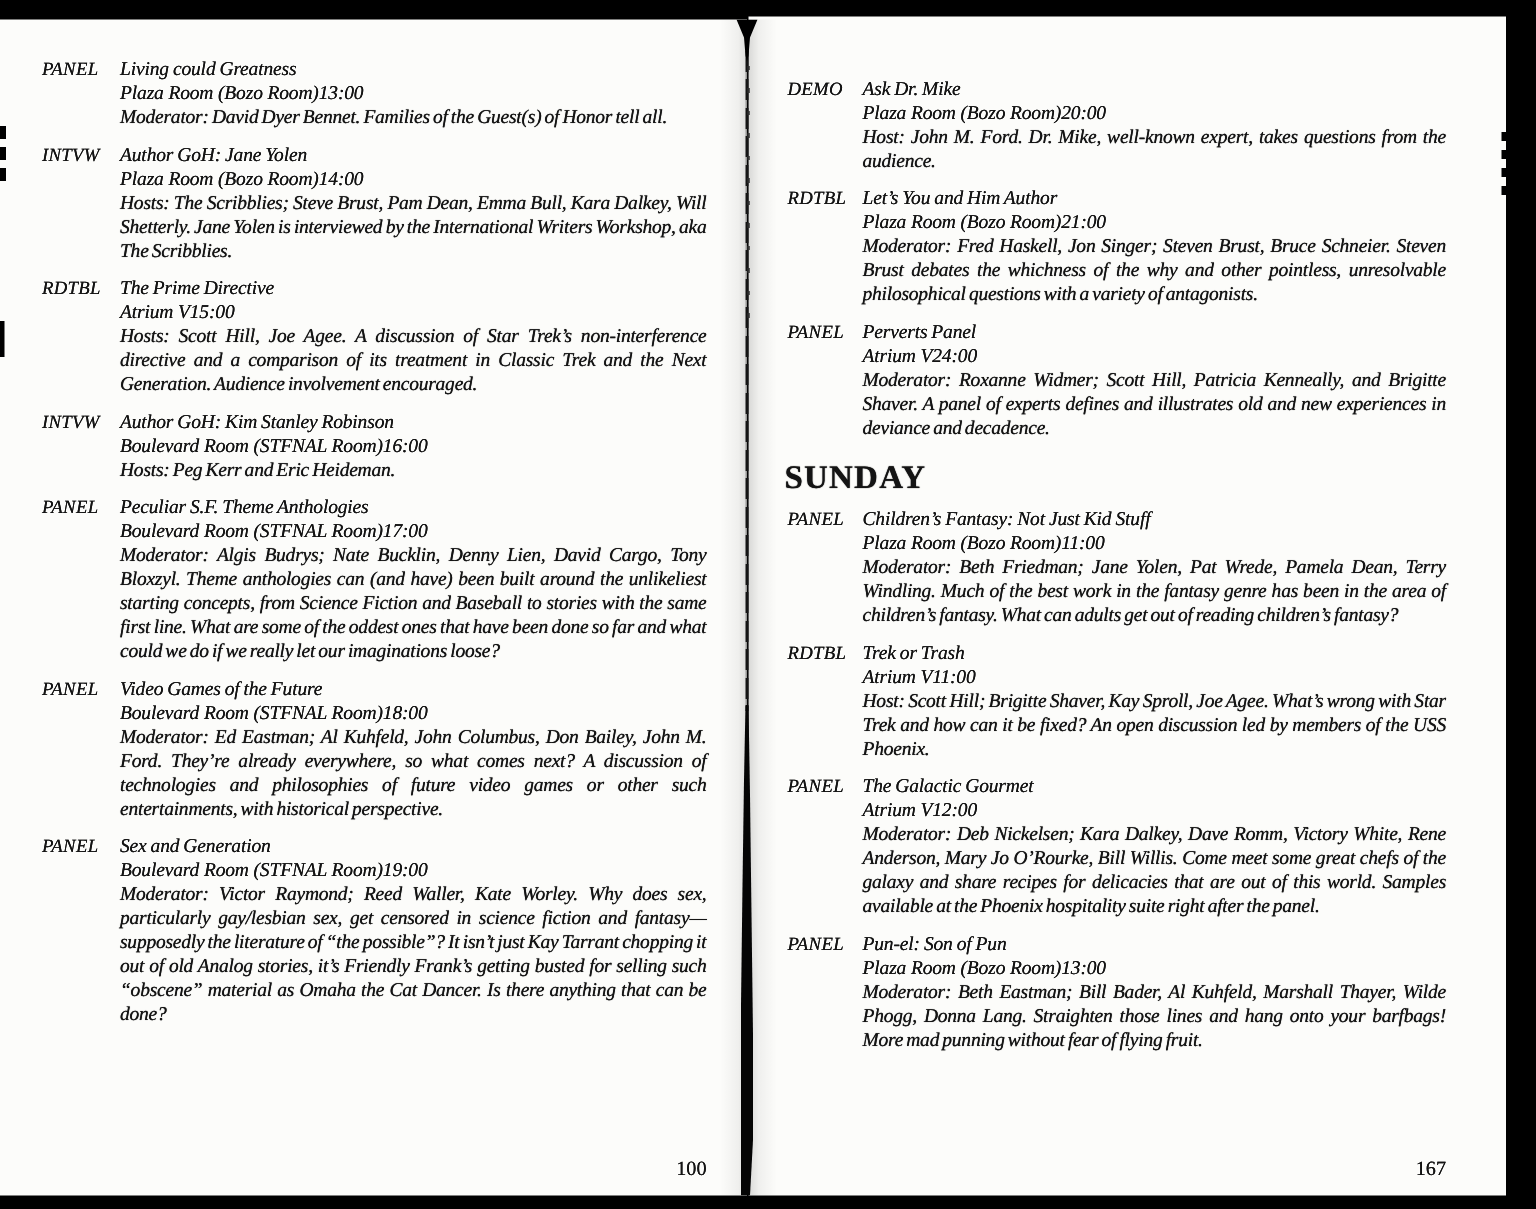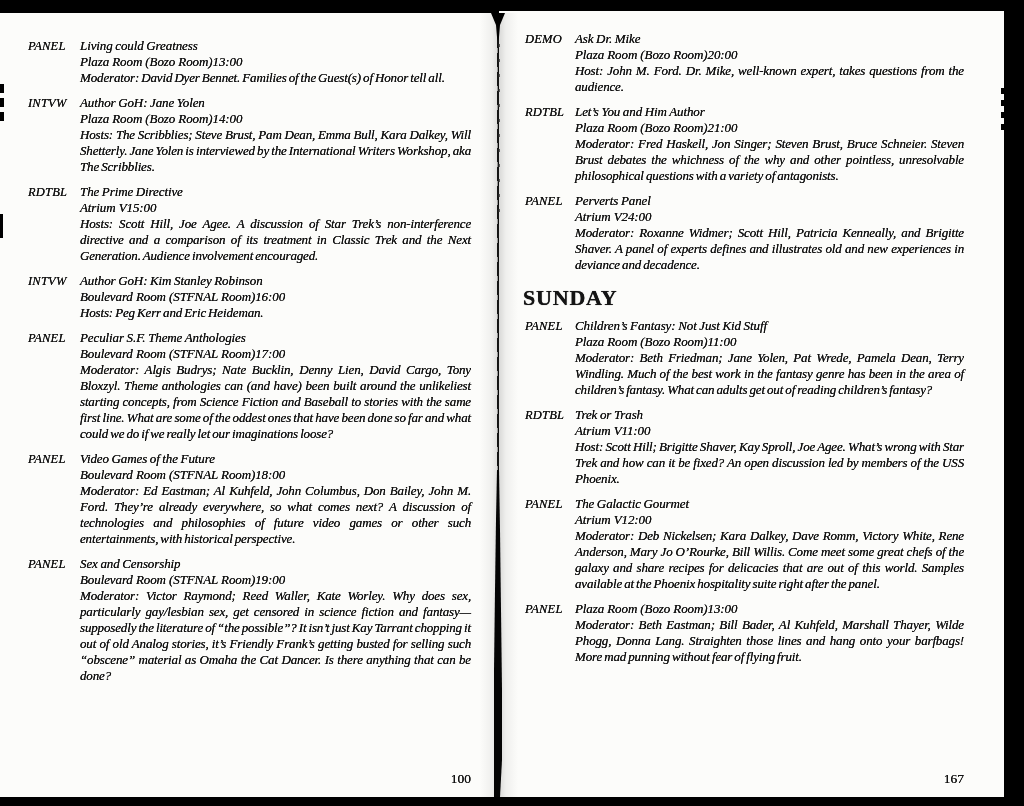--- a/index.html
+++ b/index.html
@@ -13,21 +13,21 @@
     color:#141414;
   }
   .page{
     position:absolute;
     background:#fcfcfa;
     box-sizing:border-box;
     display:flex;
     flex-direction:column;
   }
   .page-left{left:0;top:13px;width:498px;height:784px;padding:25px 27px 8px 28px;}
-  .page-right{left:499px;top:11px;width:505px;height:786px;padding:20px 40px 8px 26px;}
+  .page-right{left:499px;top:11px;width:505px;height:786px;padding:40px 40px 8px 26px;}
 
   .entry{
     display:grid;
     grid-template-columns:52px 1fr;
     margin:0 0 9px 0;
     font-size:13px;
     line-height:16px;
     font-style:italic;
   }
   .page-right .entry{grid-template-columns:50px 1fr;}
@@ -169,21 +169,21 @@
         <span>Boulevard Room (STFNAL Room)</span>
         <span>18:00</span>
       </div>
       <div class="desc">Moderator: Ed Eastman; Al Kuhfeld, John Columbus, Don Bailey, John M. Ford. They’re already everywhere, so what comes next? A discussion of technologies and philosophies of future video games or other such entertainments, with historical perspective.</div>
     </div>
   </article>
 
   <article class="entry">
     <div class="cat">PANEL</div>
     <div class="ebody">
-      <div class="etitle">Sex and Censorship</div>
+      <div class="etitle">Sex and Generation</div>
       <div class="roomline">
         <span>Boulevard Room (STFNAL Room)</span>
         <span>19:00</span>
       </div>
       <div class="desc">Moderator: Victor Raymond; Reed Waller, Kate Worley. Why does sex, particularly gay/lesbian sex, get censored in science fiction and fantasy—supposedly the literature of “the possible”? It isn’t just Kay Tarrant chopping it out of old Analog stories, it’s Friendly Frank’s getting busted for selling such “obscene” material as Omaha the Cat Dancer. Is there anything that can be done?</div>
     </div>
   </article>
 
   <div class="pagenum">100</div>
 </section>
@@ -260,20 +260,21 @@
         <span>Atrium V</span>
         <span>12:00</span>
       </div>
       <div class="desc">Moderator: Deb Nickelsen; Kara Dalkey, Dave Romm, Victory White, Rene Anderson, Mary Jo O’Rourke, Bill Willis. Come meet some great chefs of the galaxy and share recipes for delicacies that are out of this world. Samples available at the Phoenix hospitality suite right after the panel.</div>
     </div>
   </article>
 
   <article class="entry">
     <div class="cat">PANEL</div>
     <div class="ebody">
+      <div class="etitle">Pun-el: Son of Pun</div>
       <div class="roomline">
         <span>Plaza Room (Bozo Room)</span>
         <span>13:00</span>
       </div>
       <div class="desc">Moderator: Beth Eastman; Bill Bader, Al Kuhfeld, Marshall Thayer, Wilde Phogg, Donna Lang. Straighten those lines and hang onto your barfbags! More mad punning without fear of flying fruit.</div>
     </div>
   </article>
 
   <div class="pagenum">167</div>
 </section>

